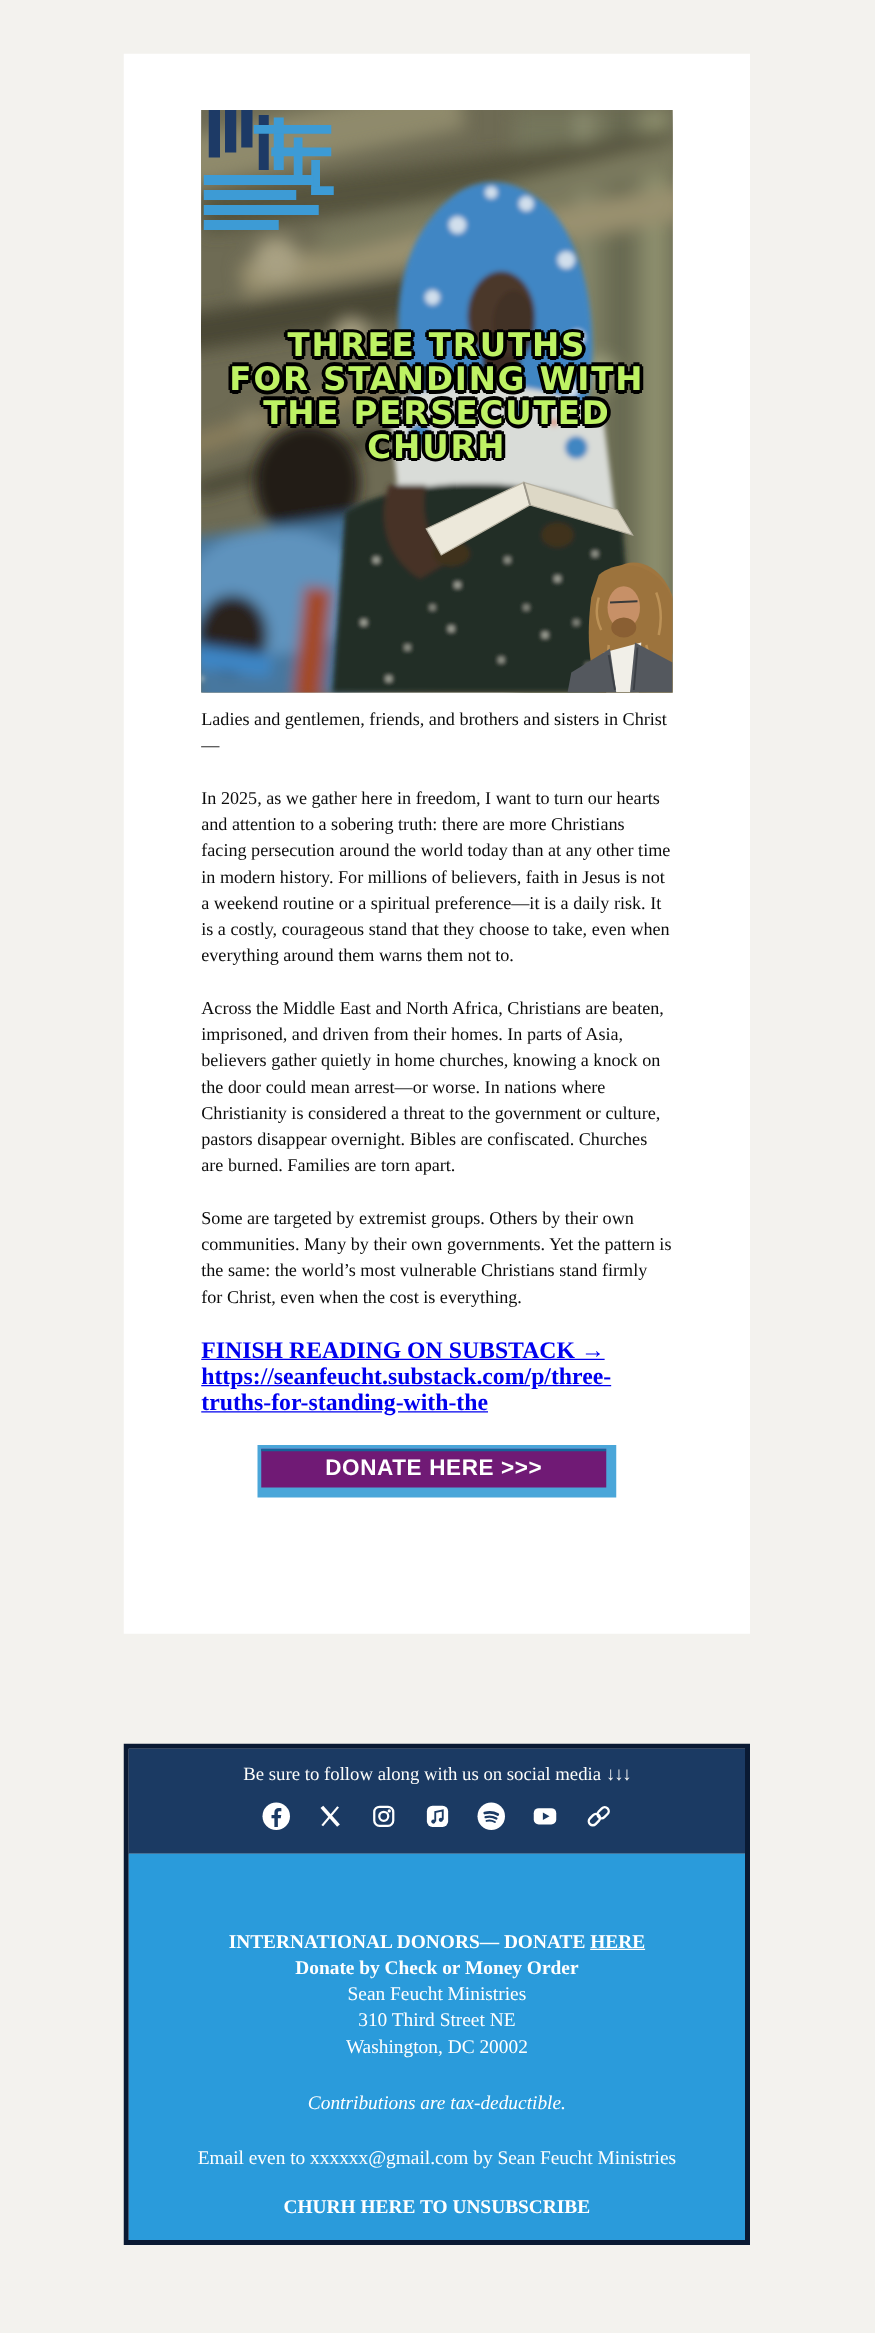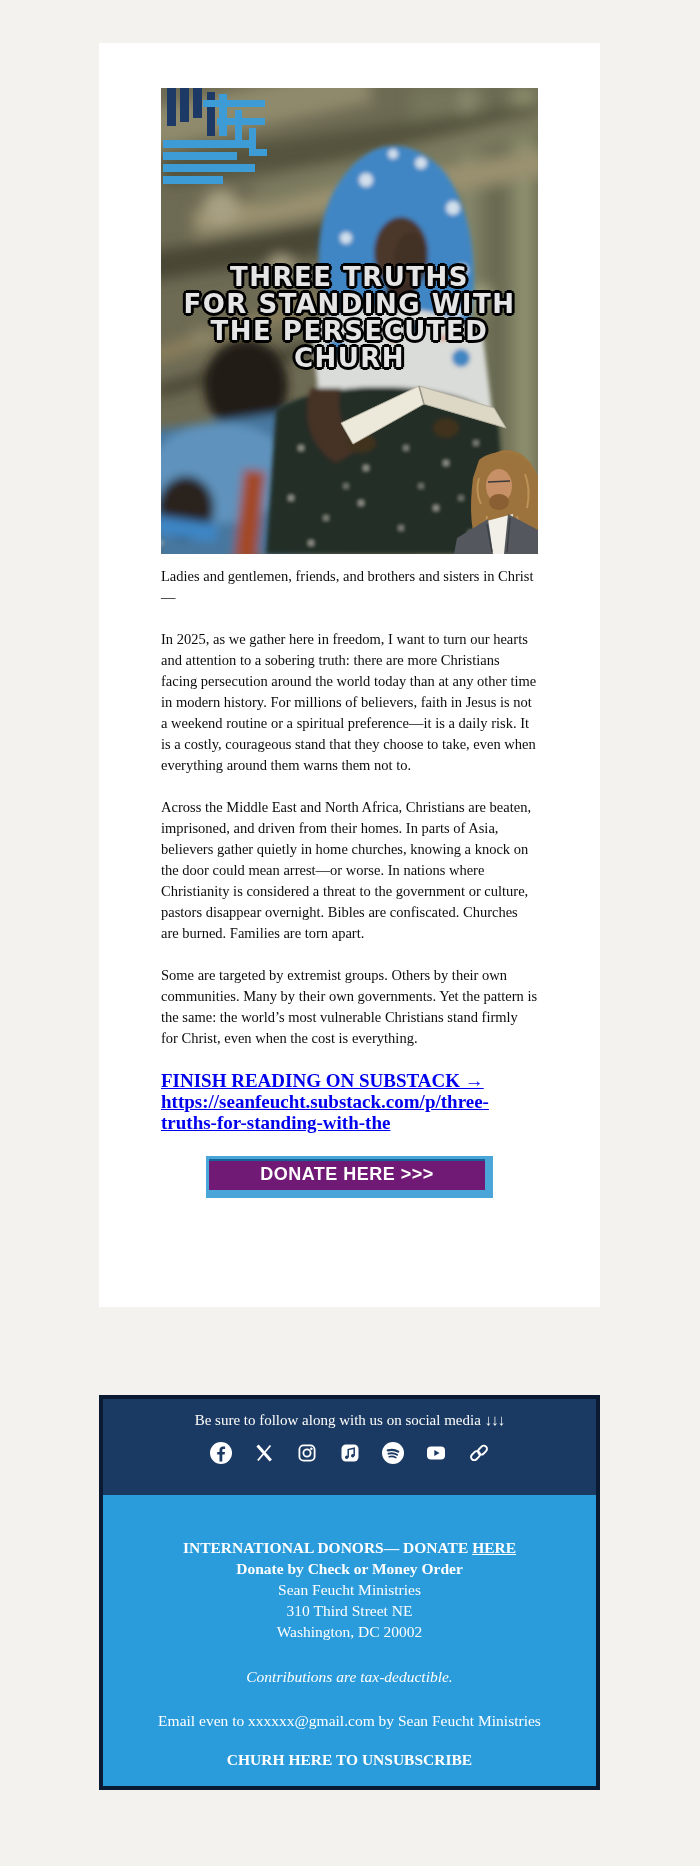--- a/index.html
+++ b/index.html
@@ -17,21 +17,21 @@
   
   .hero{
     position:relative;width:377px;height:466px;overflow:hidden;background:#6e6b54;
   }
   .hero svg{position:absolute;left:0;top:0;}
   .hero-title{
     position:absolute;left:0;top:176px;width:377px;
     text-align:center;z-index:5;
     font-family:"DejaVu Sans", sans-serif;
     font-weight:800;font-size:26px;line-height:27px;letter-spacing:1.5px;
-    color:#e5e5e5;
+    color:#bef264;
     text-shadow:
       -2px -2px 0 #000, 2px -2px 0 #000, -2px 2px 0 #000, 2px 2px 0 #000,
       0 -3px 0 #000, 0 3px 0 #000, -3px 0 0 #000, 3px 0 0 #000;
   }
   
   .copy{margin-top:12px;width:377px;color:#0c0c0c;
     font-size:14.5px;line-height:21px;}
   .copy p{margin:0 0 21px 0;}
   .read-link{
     display:block;color:#0000ee;font-weight:bold;text-decoration:underline;
@@ -48,31 +48,31 @@
     background:#701a75;box-shadow:inset 0 2px 0 #156399;
     color:#ffffff;font-family:"Liberation Sans", sans-serif;
     font-weight:bold;font-size:18px;letter-spacing:.5px;cursor:pointer;
   }
   
   .footer{
     width:501px;margin:88px 0 0 99px;box-sizing:border-box;
     border:4px solid #0a1a33;
   }
   .social-bar{
-    background:#1b3a63;height:96px;text-align:center;color:#fff;
+    background:#1b3a63;height:84px;text-align:center;color:#fff;
   }
   .social-heading{
     padding-top:11px;font-size:15px;line-height:21px;color:#fdfdfb;
   }
   .social-heading .arrows{font-weight:bold;letter-spacing:-1px;margin-left:4px;}
   .icons-row{margin-top:9px;display:flex;justify-content:center;gap:17px;}
   .icons-row .sicon{width:26px;height:26px;display:inline-block;cursor:pointer;}
   .blue-sec{
     background:#2a9bdb;color:#ffffff;text-align:center;
-    padding:42px 20px 16px 20px;font-size:15.5px;line-height:21px;
+    padding:60px 20px 16px 20px;font-size:15.5px;line-height:21px;
   }
   .blue-sec p{margin:0;}
   .b{font-weight:bold;}
   .u{text-decoration:underline;cursor:pointer;}
   .gap24{height:24px;}
   .gap23{height:23px;}
   .gap18{height:18px;}
   .italic{font-style:italic;}
   .unsub{font-weight:bold;cursor:pointer;}
 </style>

